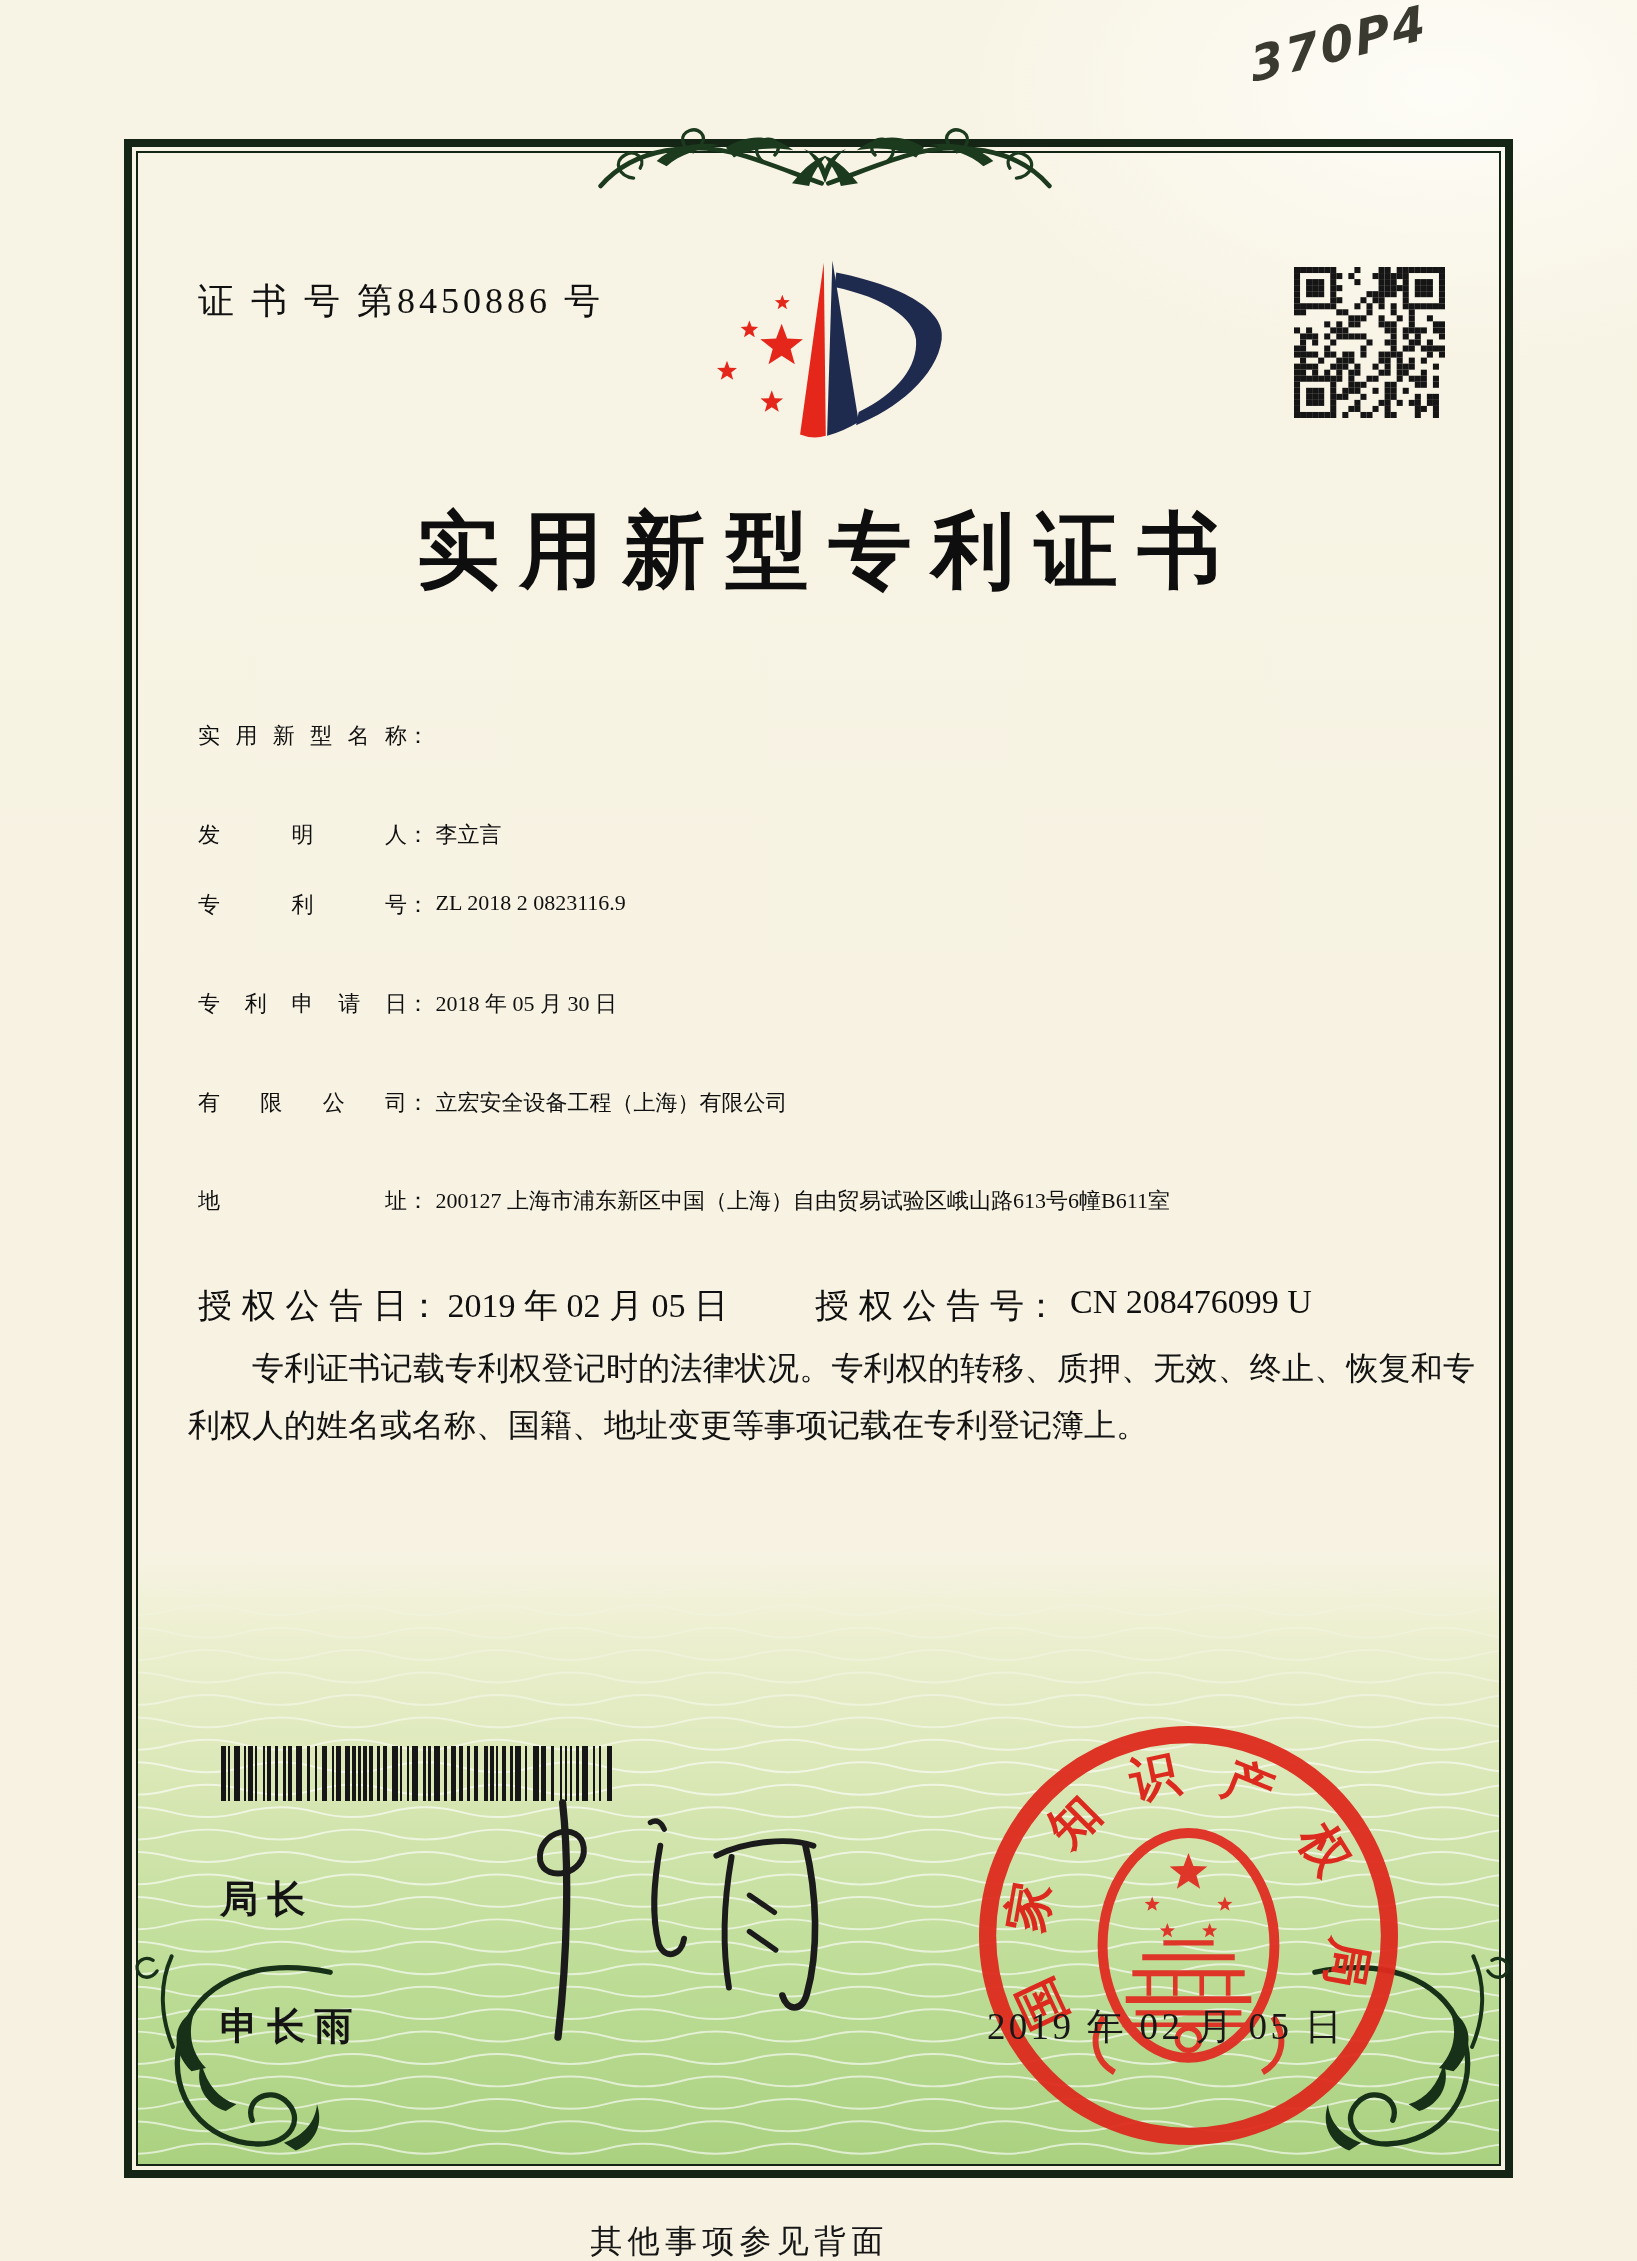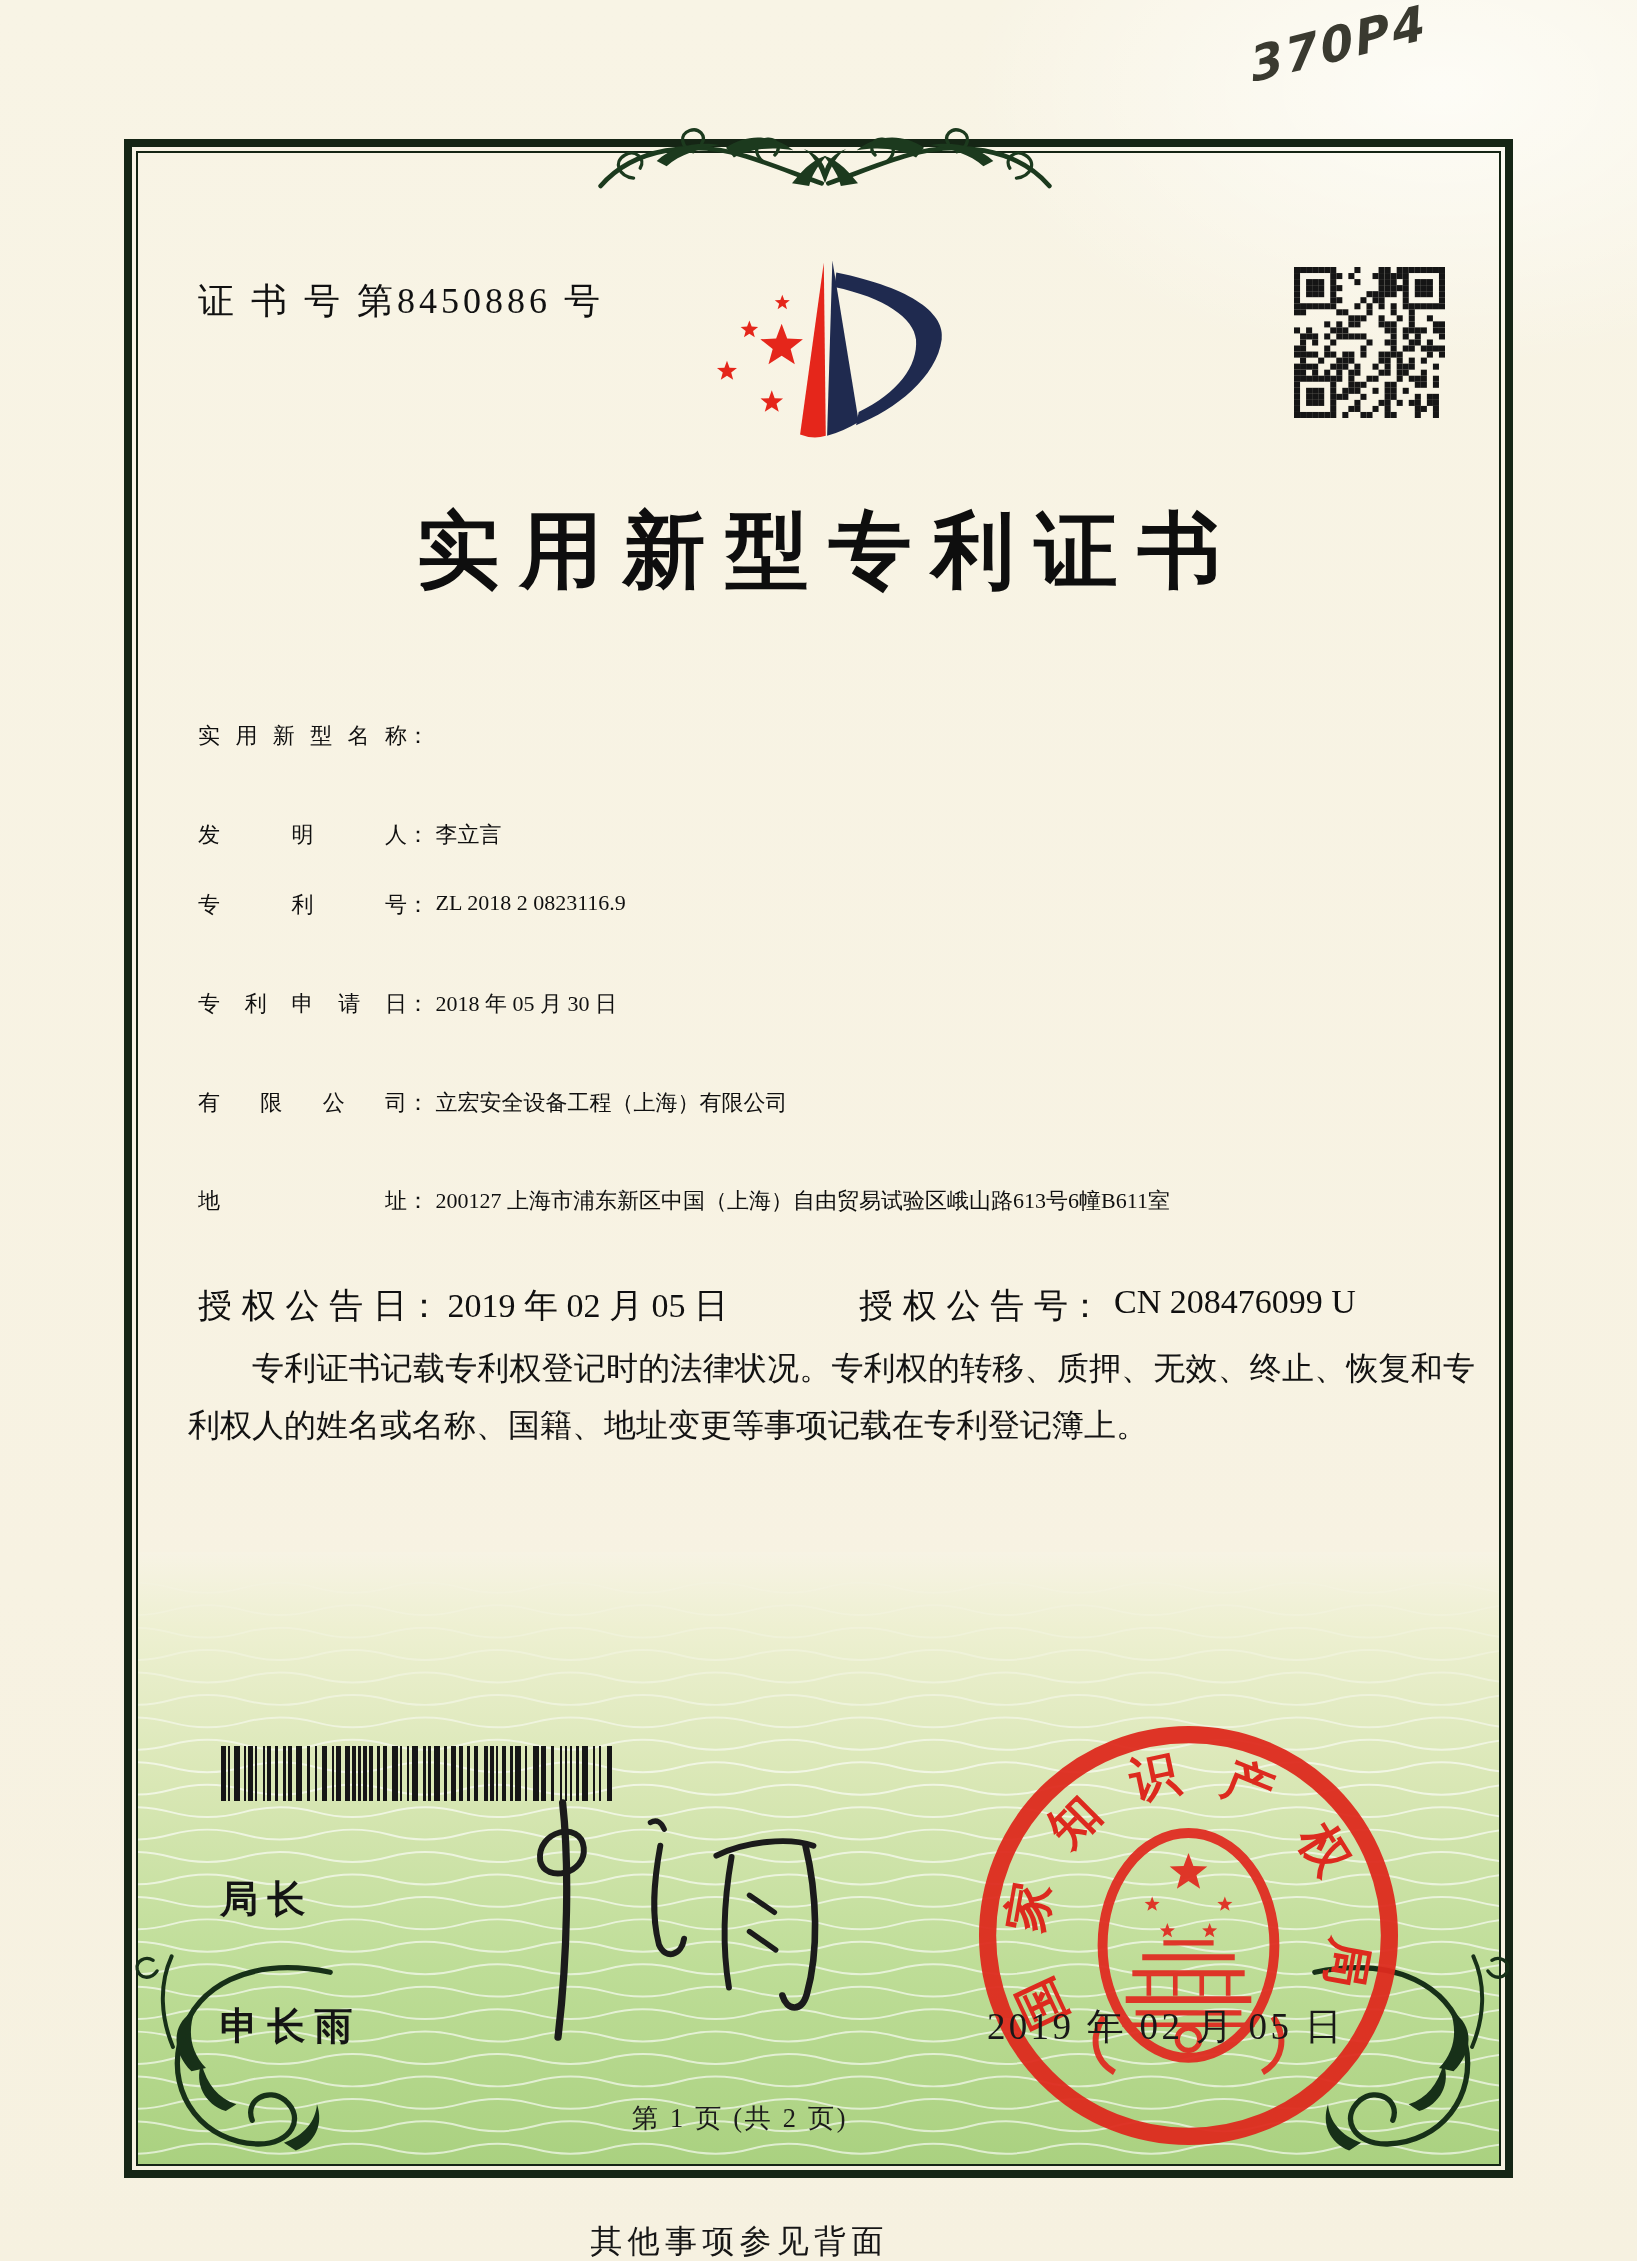--- a/index.html
+++ b/index.html
@@ -487,21 +487,21 @@
   <div class="row" style="top:1179px;align-items:center;">
     <span class="lbl">地址</span>
       <span class="colon">：</span>
     <span class="val wrap">200127 上海市浦东新区中国（上海）自由贸易试验区峨山路613号6幢B611室</span>
   </div>
   <div class="row2" style="left:198px;top:1283px;">
     <span class="lbl5">授权公告日</span>
       <span>：</span>
     <span style="margin-left:6.6px;">2019 年 02 月 05 日</span>
   </div>
-  <div class="row2" style="left:859px;top:1283px;justify-content:center;">
+  <div class="row2" style="left:815px;top:1283px;justify-content:center;">
     <span class="lbl5">授权公告号</span>
       <span>：</span>
     <span style="margin-left:12px;">CN 208476099 U</span>
   </div>
 
   <div class="bodytext">
     <p>专利证书记载专利权登记时的法律状况。专利权的转移、质押、无效、终止、恢复和专利权人的姓名或名称、国籍、地址变更等事项记载在专利登记簿上。</p>
   </div>
 
   <div class="barcode" id="barcode">
@@ -620,17 +620,16 @@
           <b>权</b>
         </span>
         <span class="sealchar" style="transform: rotate(100deg) translate(0px, -187px);">
           <b>局</b>
         </span>
       </div>
   </div>
 
   <div class="sealdate">2019 年 02 月 05 日</div>
 
-  <div class="pagenum">第 1 页 (共 2 页)</div>
   <div class="backnote">其他事项参见背面</div>
 
 </div>
 
 
 </body></html>

